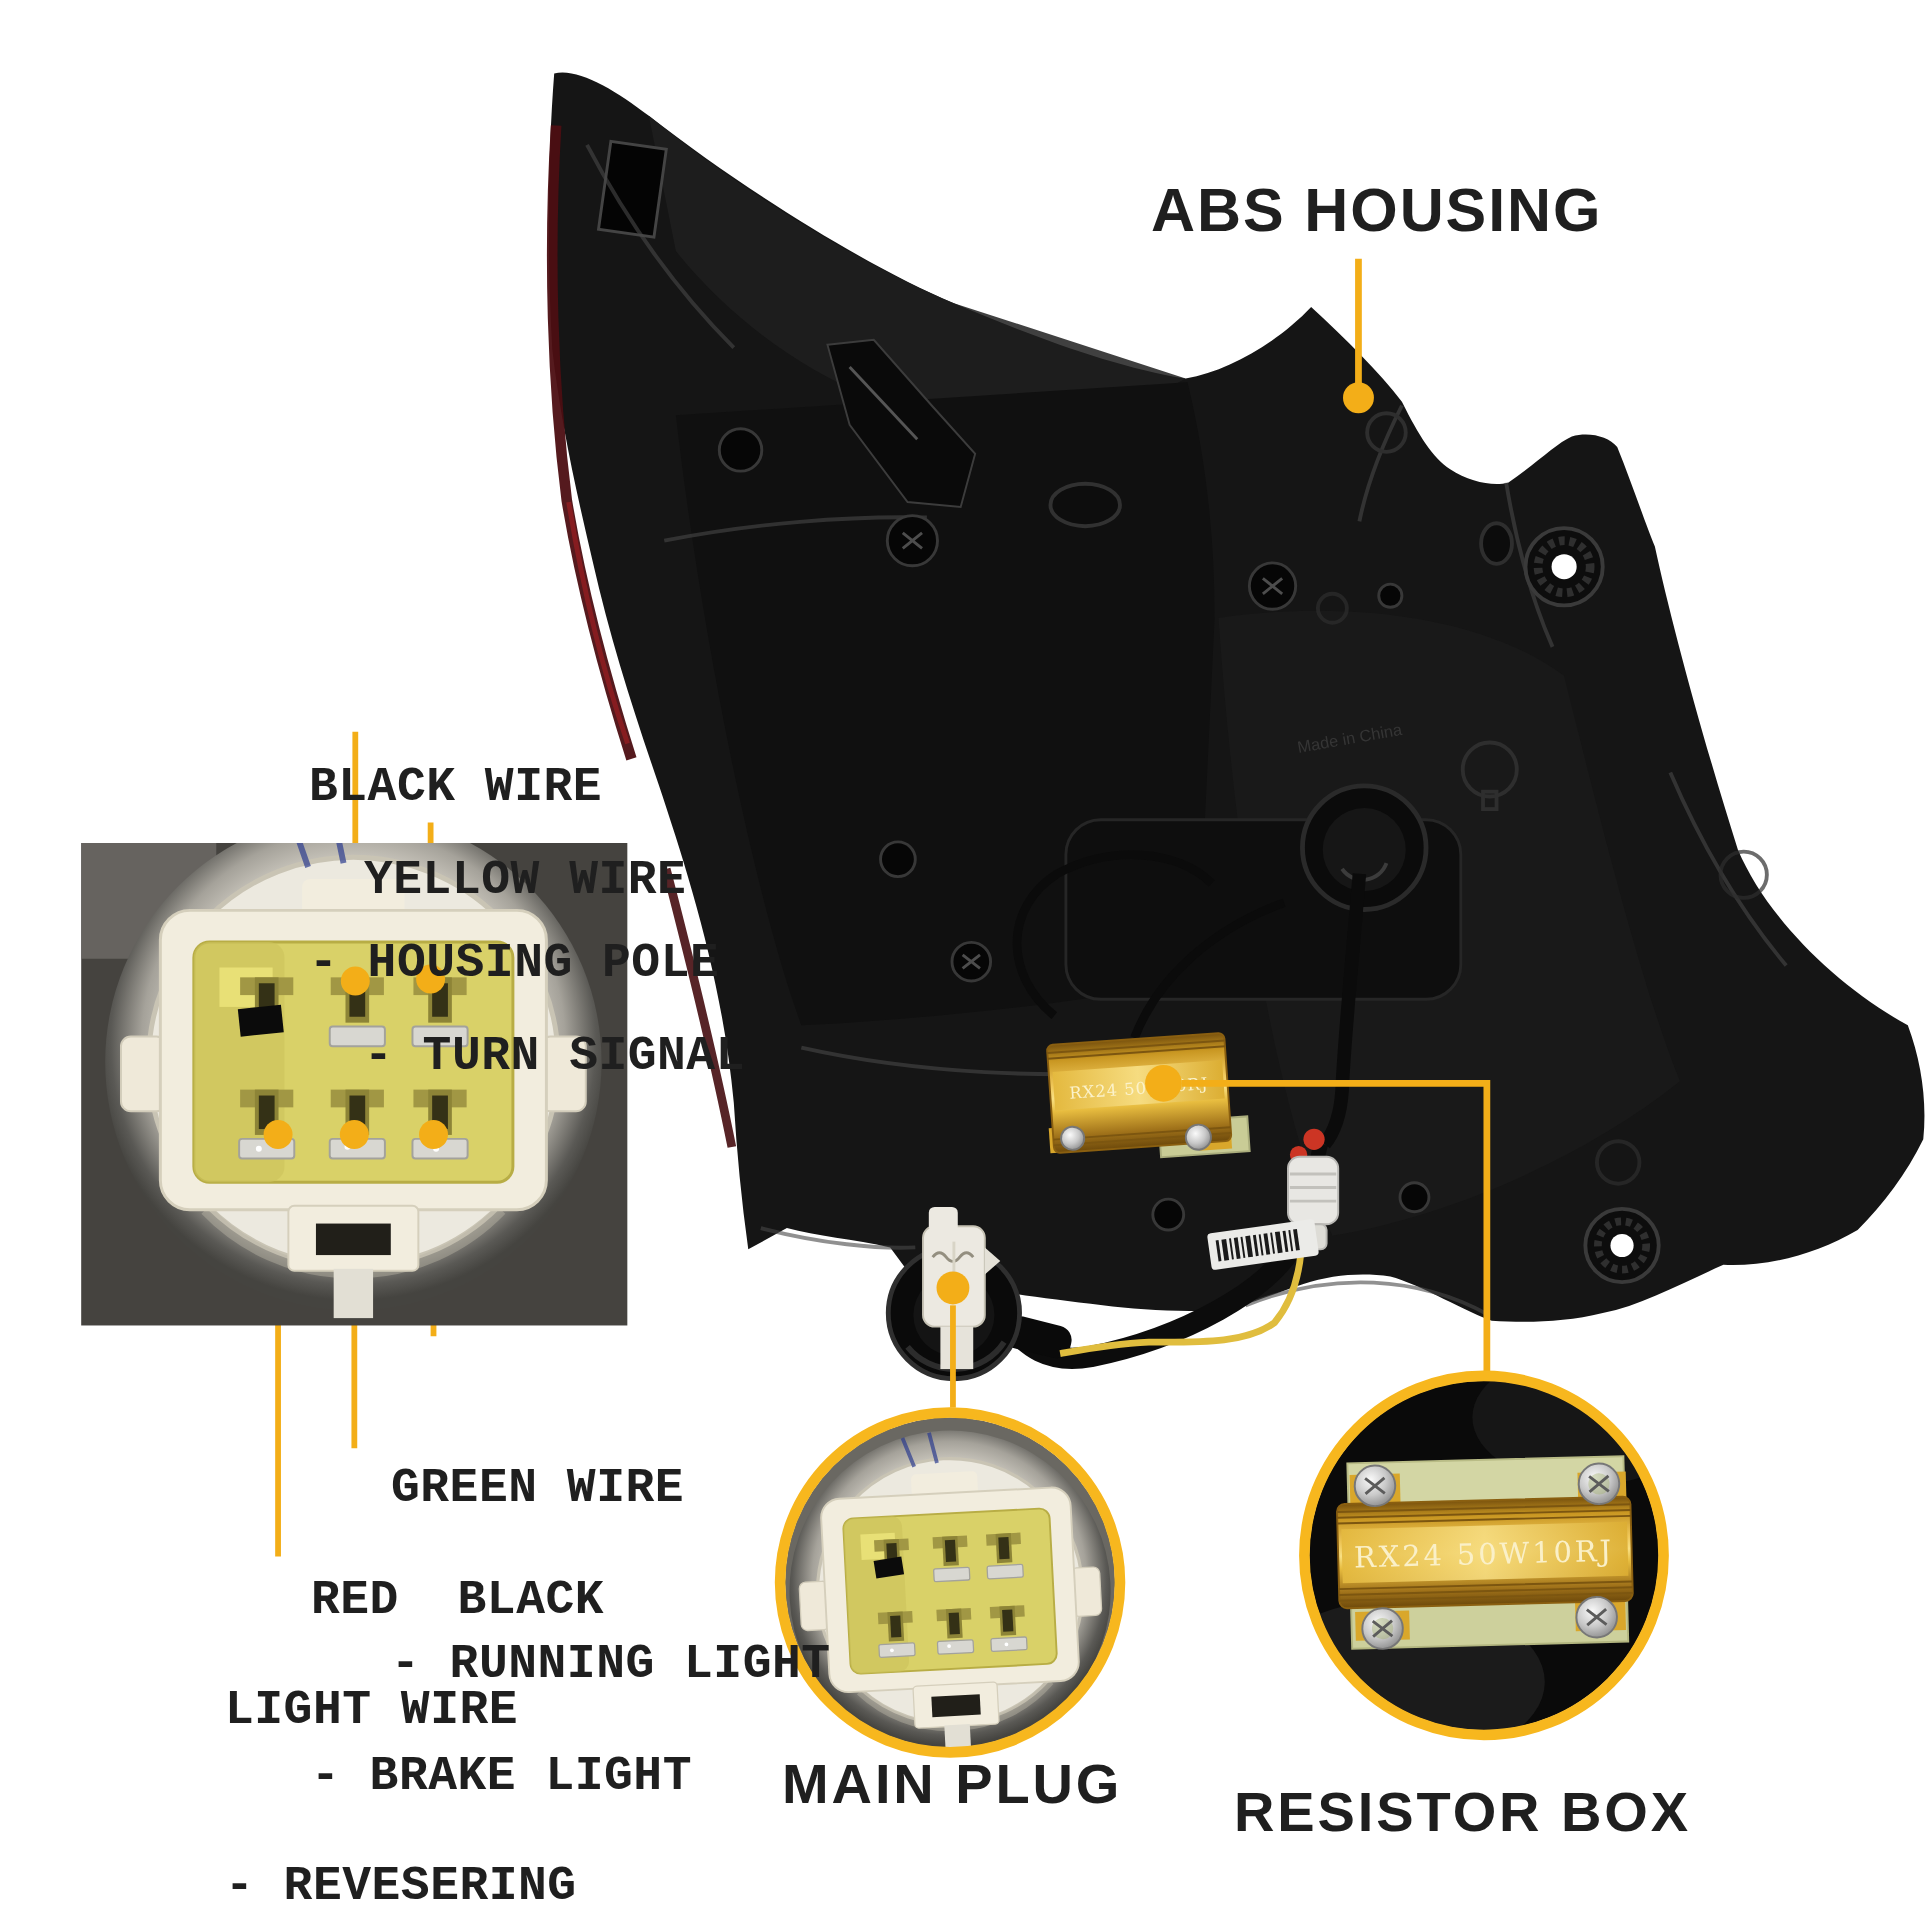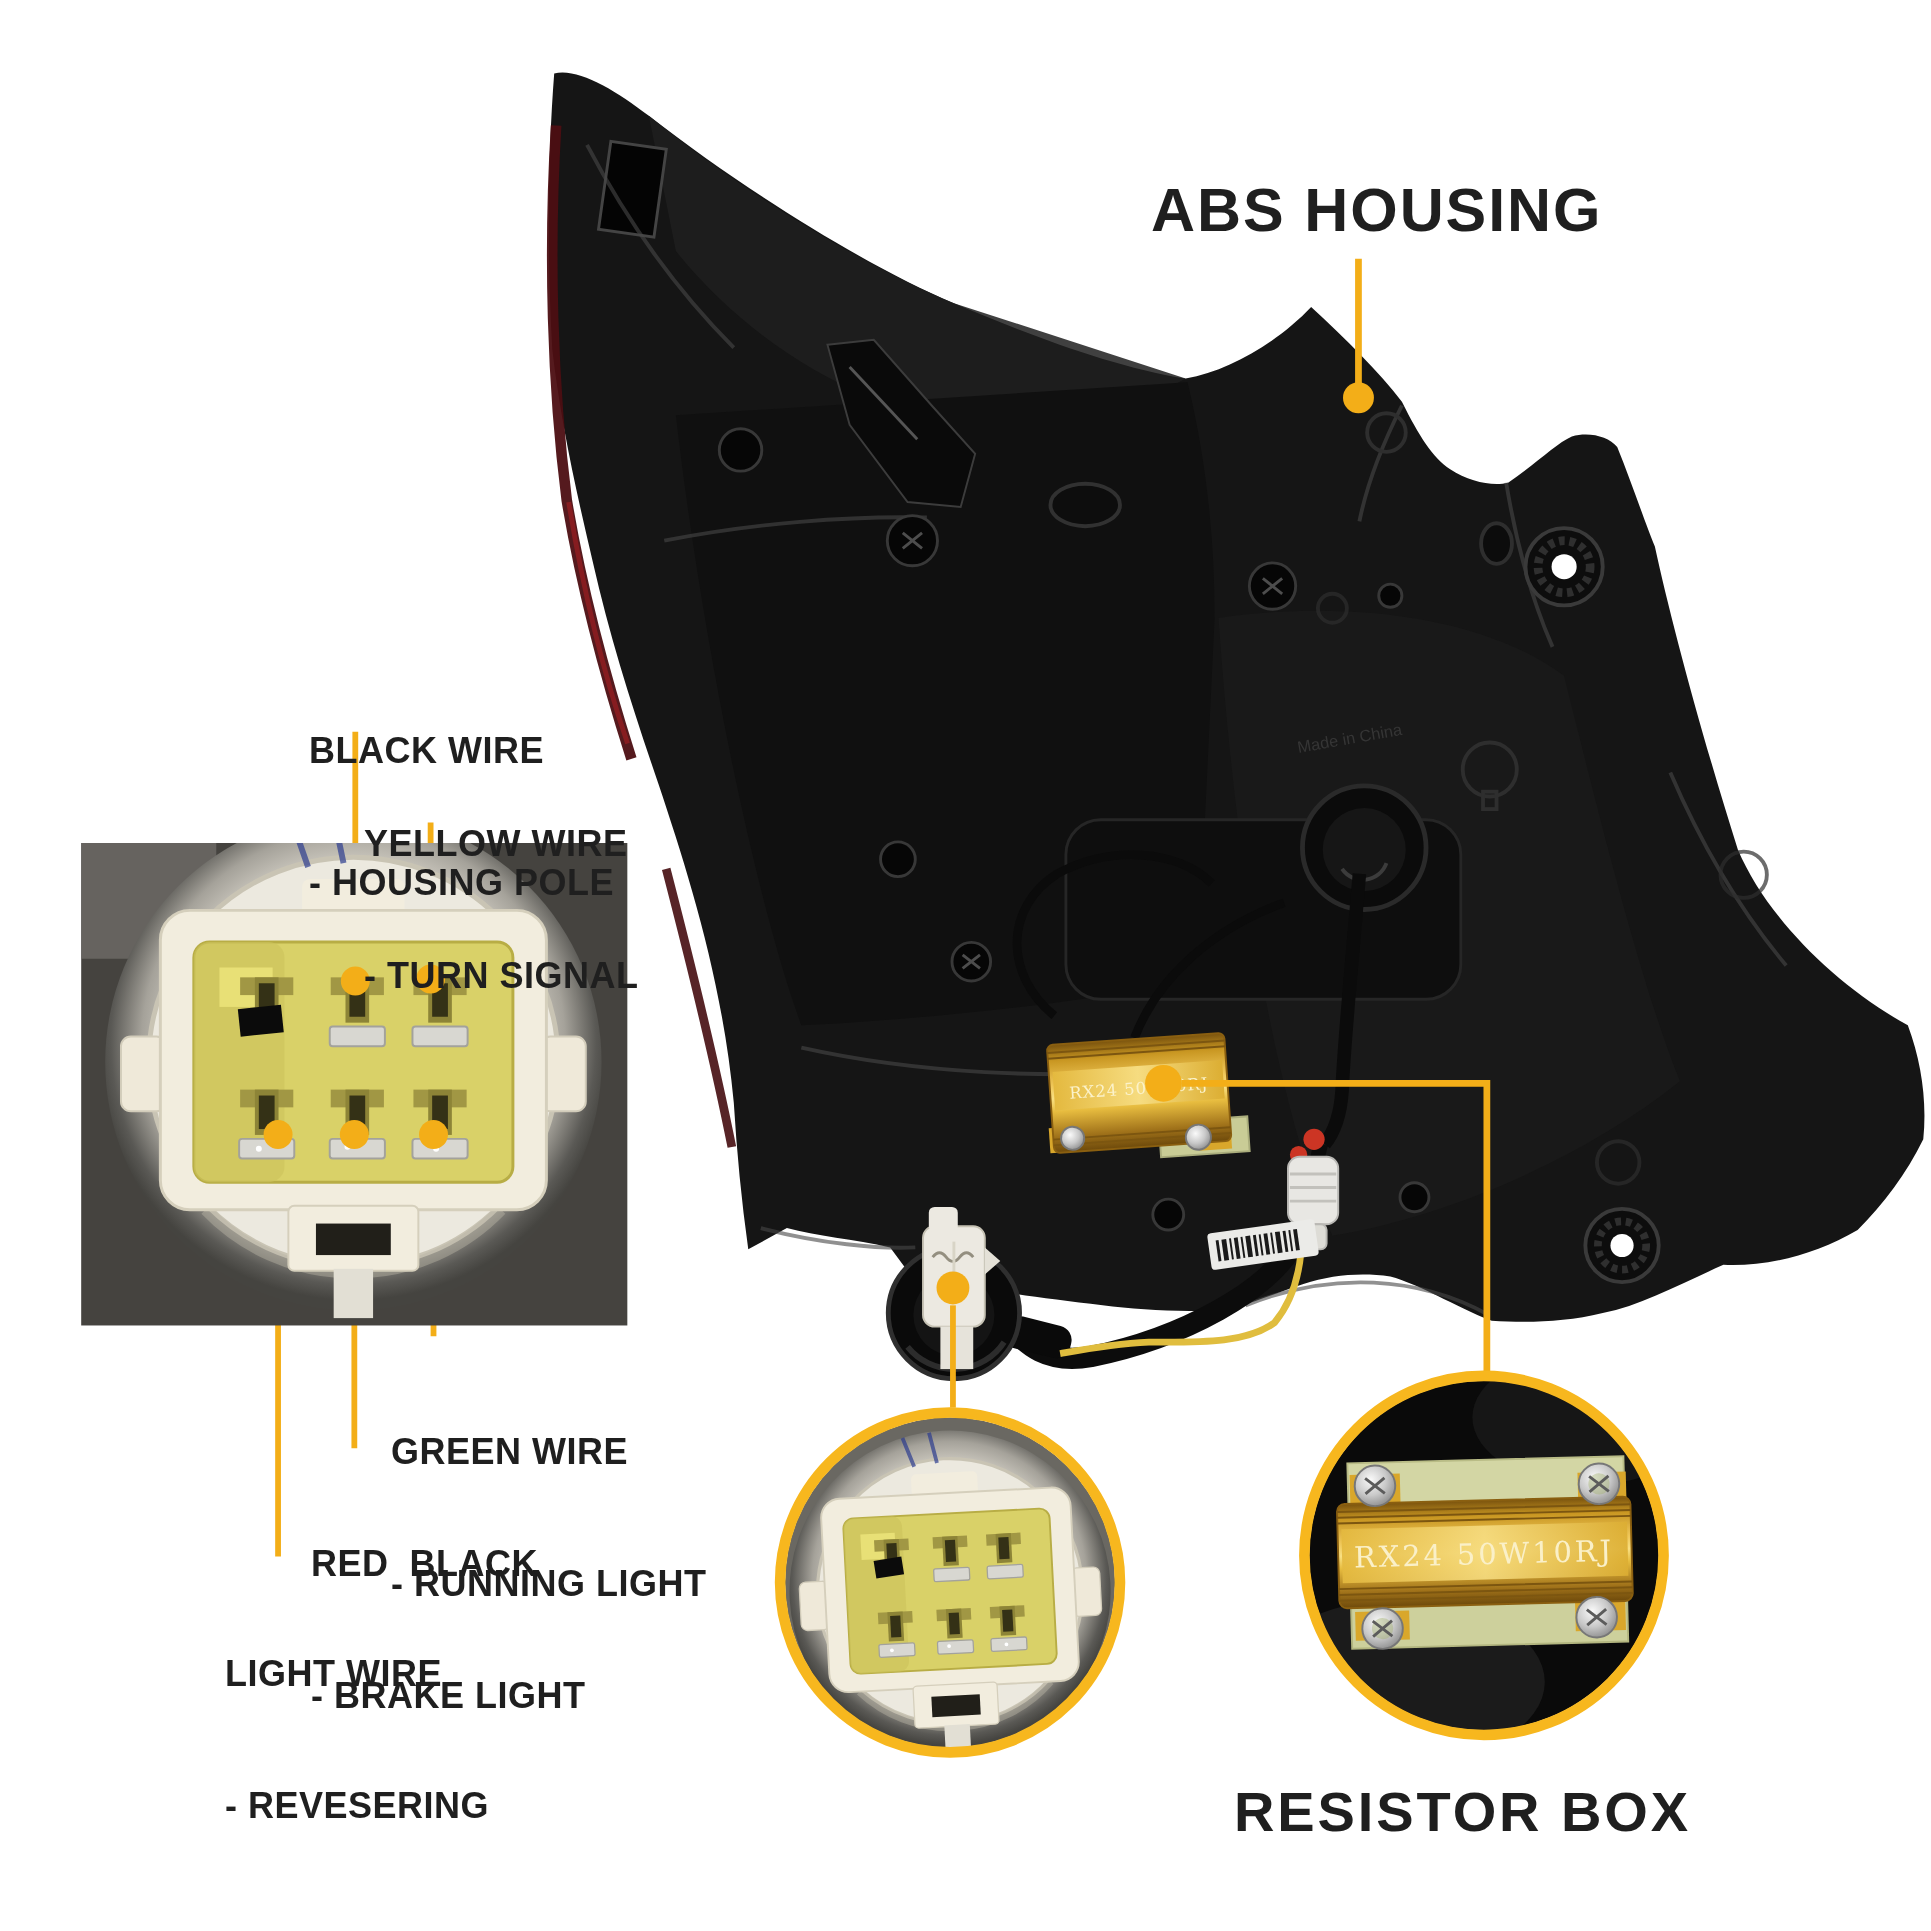--- a/index.html
+++ b/index.html
@@ -1,20 +1,20 @@
 <!DOCTYPE html>
 <html><head>
 <meta charset="utf-8">
 <style>
   html,body{margin:0;padding:0;background:#ffffff;}
   .stage{position:relative;width:1931px;height:1931px;background:#ffffff;overflow:hidden;
          font-family:"Liberation Sans", sans-serif;}
   .stage svg{position:absolute;left:0;top:0;}
   .lbl{position:absolute;color:#1f1f1f;font-weight:700;white-space:pre-wrap;}
-  .wire-label{font-size:36px;line-height:1.22;letter-spacing:0.5px;}
+  .wire-label{font-size:48px;line-height:1.22;letter-spacing:0.5px;font-family:Liberation Mono, monospace;}
   .big-label{font-size:61px;letter-spacing:1.9px;line-height:1.05;}
   .mid-label{font-size:56px;letter-spacing:2.9px;line-height:1.05;}
   #lbl-abs{left:1151px;top:178px;}
   #lbl-black{left:309px;top:641px;}
   #lbl-yellow{left:364px;top:734px;}
   #lbl-green{left:391px;top:1342px;}
   #lbl-red{left:311px;top:1454px;}
   #lbl-white{left:225px;top:1564px;}
   #lbl-mainplug{left:782px;top:1755px;}
   #lbl-resistor{left:1234px;top:1759px;margin-top:24px;}
@@ -387,17 +387,18 @@
 <div id="lbl-red" class="lbl wire-label">
   <div>RED  BLACK</div>
   <div>- BRAKE LIGHT</div>
 </div>
 
 <div id="lbl-white" class="lbl wire-label">
   <div>LIGHT WIRE</div>
   <div>- REVESERING</div>
 </div>
 
+<div id="lbl-mainplug" class="lbl mid-label">MAIN PLUG</div>
 
 <div id="lbl-resistor" class="lbl mid-label">RESISTOR BOX</div>
 
 </div>
 
 
 </body></html>

